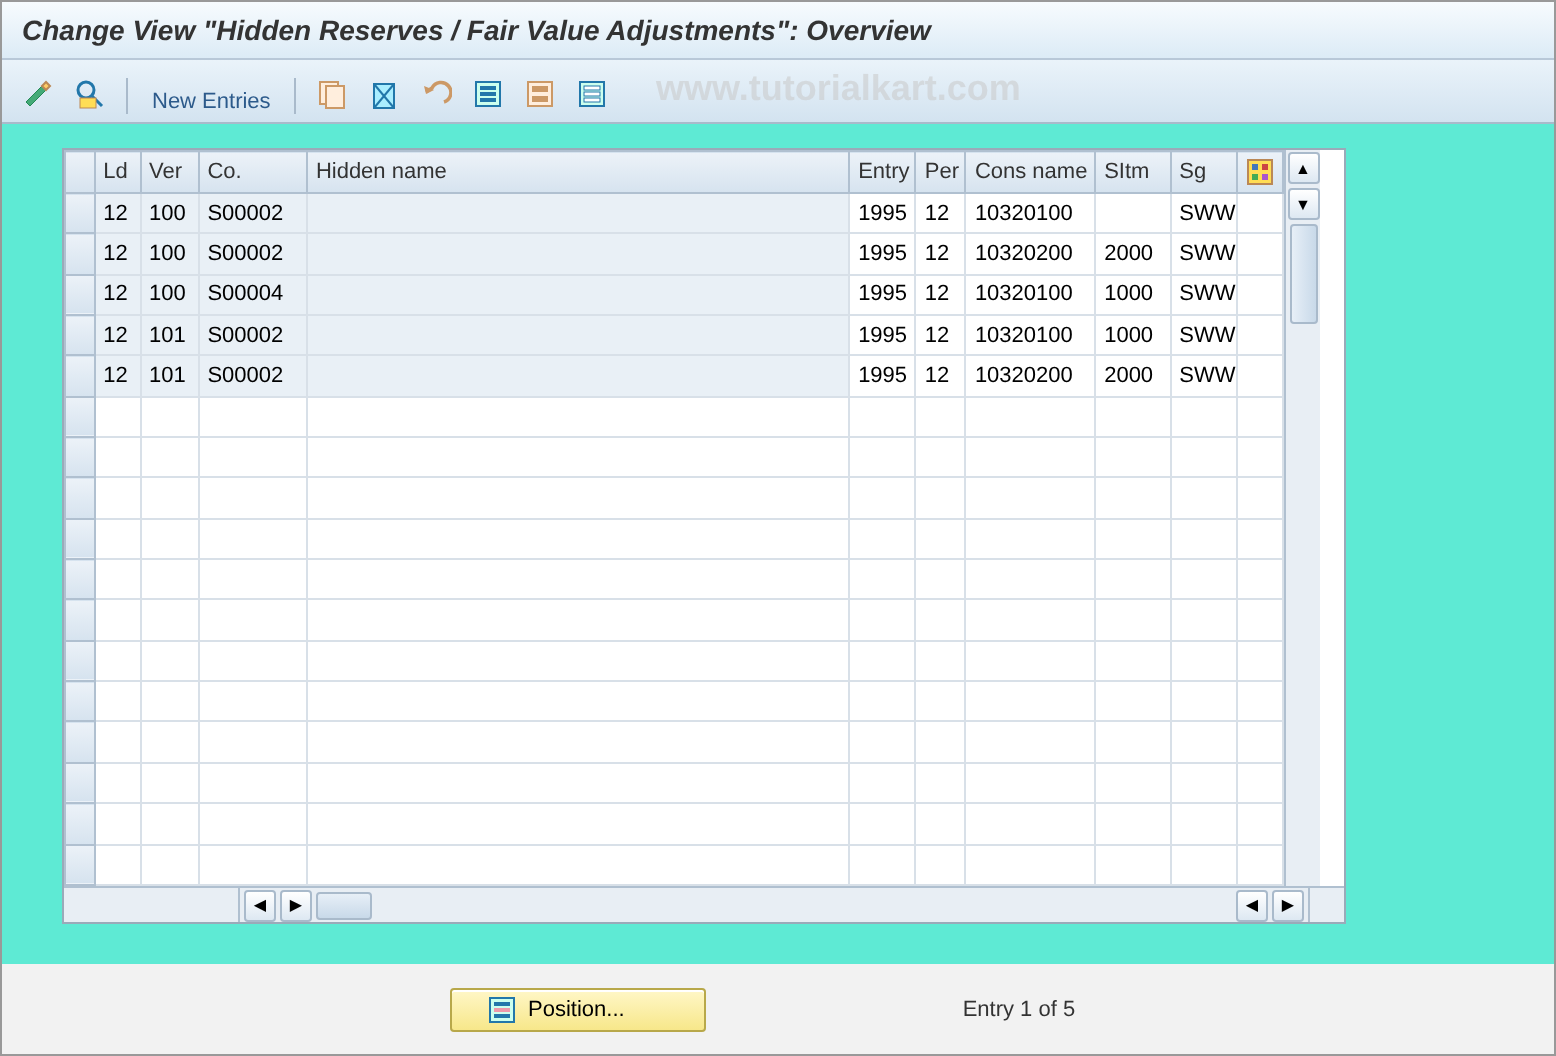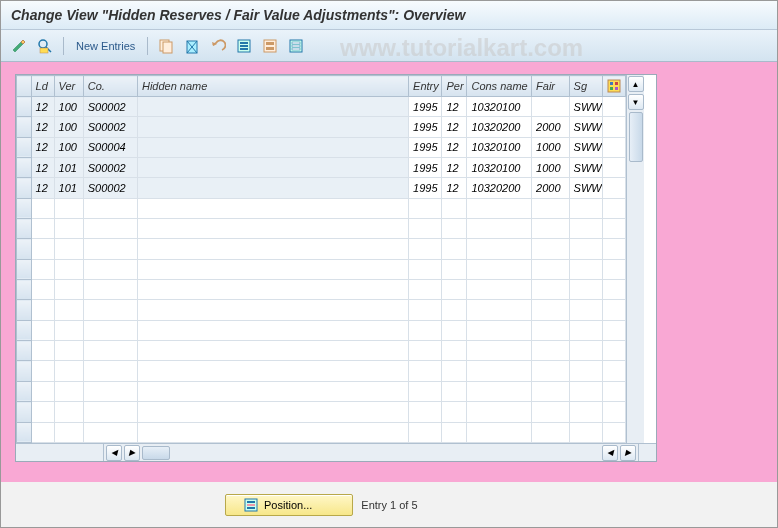--- a/index.html
+++ b/index.html
@@ -18,21 +18,21 @@
       font-size: 14px;
       font-weight: bold;
       font-style: italic;
       color: #333;
       border-bottom: 1px solid #b8c8d8;
     }
     .toolbar {
       background: linear-gradient(to bottom, #eaf3fa, #d3e3f0);
       padding: 4px 8px;
       display: flex;
-      align-items: center;
+      align-items: flex-end;
       gap: 6px;
       border-bottom: 1px solid #a9bacb;
       height: 32px;
     }
     .toolbar-btn {
       width: 20px;
       height: 20px;
       display: inline-flex;
       align-items: center;
       justify-content: center;
@@ -46,33 +46,32 @@
       margin: 0 2px;
     }
     .toolbar-text {
       color: #2c5a8b;
       padding: 0 4px;
       cursor: pointer;
     }
     .watermark {
       position: absolute;
       top: 34px;
-      left: 340px;
-      font-size: 24px;
+      left: 328px;
+      font-size: 18px;
       font-weight: bold;
       color: rgba(200,200,200,0.55);
       pointer-events: none;
       z-index: 100;
     }
     .main-area {
-      padding: 12px 14px 0 14px;
-      background: #f9a8d4;
+      padding: 12px 14px 0 30px;
+      background: #5eead4;
       height: 420px;
       position: relative;
-      font-style: italic;
     }
     .table-wrapper {
       border: 1px solid #9aaab9;
       background: #fff;
       width: 642px;
       height: 388px;
       display: flex;
       flex-direction: column;
     }
     .table-viewport {
@@ -182,20 +181,21 @@
       display: flex;
       align-items: center;
       gap: 6px;
       cursor: pointer;
       height: 22px;
       border-radius: 2px;
       box-shadow: 0 1px 0 #fff inset;
     }
     .position-btn .ic { width:14px;height:14px; }
     .entry-text {
+      margin-left: 120px;
       color: #333;
     }
     svg { display:block; }
   </style>
 </head>
 <body>
 
 <div class="title-bar">Change View "Hidden Reserves / Fair Value Adjustments": Overview</div>
 
 <div class="toolbar">
@@ -281,21 +281,21 @@
         <thead>
           <tr>
             <th class="selector-col"></th>
             <th>Ld</th>
             <th>Ver</th>
             <th>Co.</th>
             <th>Hidden name</th>
             <th>Entry</th>
             <th>Per</th>
             <th>Cons name</th>
-            <th>Fair</th>
+            <th>SItm</th>
             <th>Sg</th>
             <th class="settings-col">
               <svg width="14" height="14">
                   <rect x="1" y="1" width="12" height="12" fill="#fd5" stroke="#b85"></rect>
                   <rect x="3" y="3" width="3" height="3" fill="#47b"></rect>
                   <rect x="8" y="3" width="3" height="3" fill="#c44"></rect>
                   <rect x="3" y="8" width="3" height="3" fill="#4a5"></rect>
                   <rect x="8" y="8" width="3" height="3" fill="#a5c"></rect>
                 </svg>
             </th>

